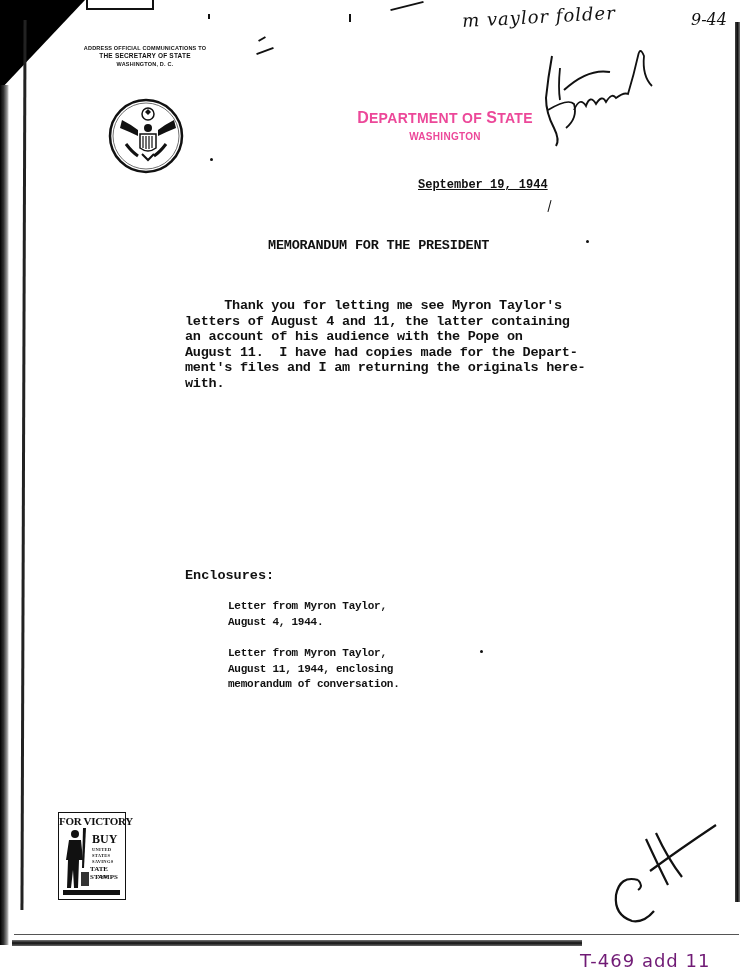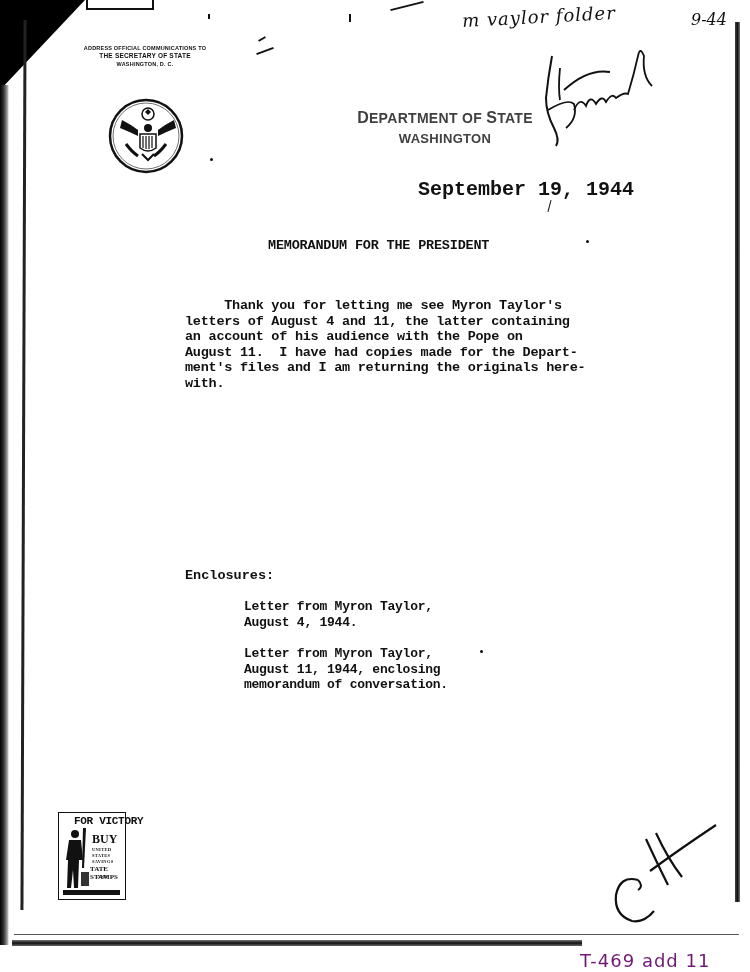--- a/index.html
+++ b/index.html
@@ -36,34 +36,34 @@
   .top-tab {
     position: absolute; left: 86px; top: 0; width: 64px; height: 8px;
     border: 2px solid #111; border-top: none; background: #fff;
   }
   .addr { position: absolute; left: 60px; top: 44px; width: 170px; text-align: center;
     font-family: "Liberation Sans", sans-serif; font-weight: bold; color: #111; }
   .addr div { font-size: 5.5px; line-height: 8px; letter-spacing: 0.2px; }
   .addr .l2 { font-size: 6.5px; }
   .seal { position: absolute; left: 108px; top: 98px; width: 76px; height: 76px; }
   .dept { position: absolute; left: 352px; top: 109px; width: 186px; text-align: center;
-    font-family: "Liberation Sans", sans-serif; font-weight: bold; color: #404040; }
+    font-family: "Liberation Sans", sans-serif; font-weight: bold; color: #ec4899; }
   .dept .name { font-size: 14px; letter-spacing: 0.3px; white-space: nowrap; }
   .dept .name .big { font-size: 16px; }
-  .dept .city { font-size: 13px; margin-top: 4px; letter-spacing: 0.3px; }
-  .date { position: absolute; left: 418px; top: 178px; font-size: 20px; font-weight: bold; }
+  .dept .city { font-size: 10px; margin-top: 4px; letter-spacing: 0.3px; }
+  .date { position: absolute; left: 418px; top: 178px; font-size: 12px; font-weight: bold; text-decoration: underline; }
   .title { position: absolute; left: 268px; top: 238px; font-size: 13.5px; font-weight: bold; letter-spacing: -0.2px; }
   .body-text { position: absolute; left: 185px; top: 298px; width: 460px; font-size: 13.5px;
     line-height: 15.5px; font-weight: bold; white-space: pre; letter-spacing: -0.25px; }
   .encl-label { position: absolute; left: 185px; top: 568px; font-size: 13.5px; font-weight: bold; }
-  .encl-item { position: absolute; left: 244px; font-size: 13px; line-height: 15.5px;
+  .encl-item { position: absolute; left: 228px; font-size: 11px; line-height: 15.5px;
     font-weight: bold; white-space: pre; letter-spacing: -0.25px; }
   .poster { position: absolute; left: 58px; top: 812px; width: 66px; height: 86px;
     border: 1.5px solid #111; background: #fff; }
-  .poster .head { position: absolute; left: 15px; top: 2px; font-family: Liberation Mono, monospace;
+  .poster .head { position: absolute; left: 0; top: 2px; font-family: Liberation Serif, serif;
     font-weight: bold; font-size: 11px; letter-spacing: -0.3px; white-space: nowrap; }
   .poster .buy { position: absolute; left: 33px; top: 19px; font-family: "Liberation Serif", serif;
     font-weight: bold; font-size: 12px; }
   .poster .small { position: absolute; left: 33px; font-family: "Liberation Serif", serif;
     font-weight: bold; font-size: 4.5px; letter-spacing: 0.3px; }
   .poster .med { position: absolute; left: 31px; font-family: "Liberation Serif", serif;
     font-weight: bold; font-size: 7px; }
   .poster .bar { position: absolute; left: 4px; bottom: 4px; width: 57px; height: 5px; background: #111; }
   .poster svg { position: absolute; left: 4px; top: 15px; }
   .hand { position: absolute; font-family: "DejaVu Serif", serif; font-style: italic; color: #111; }

